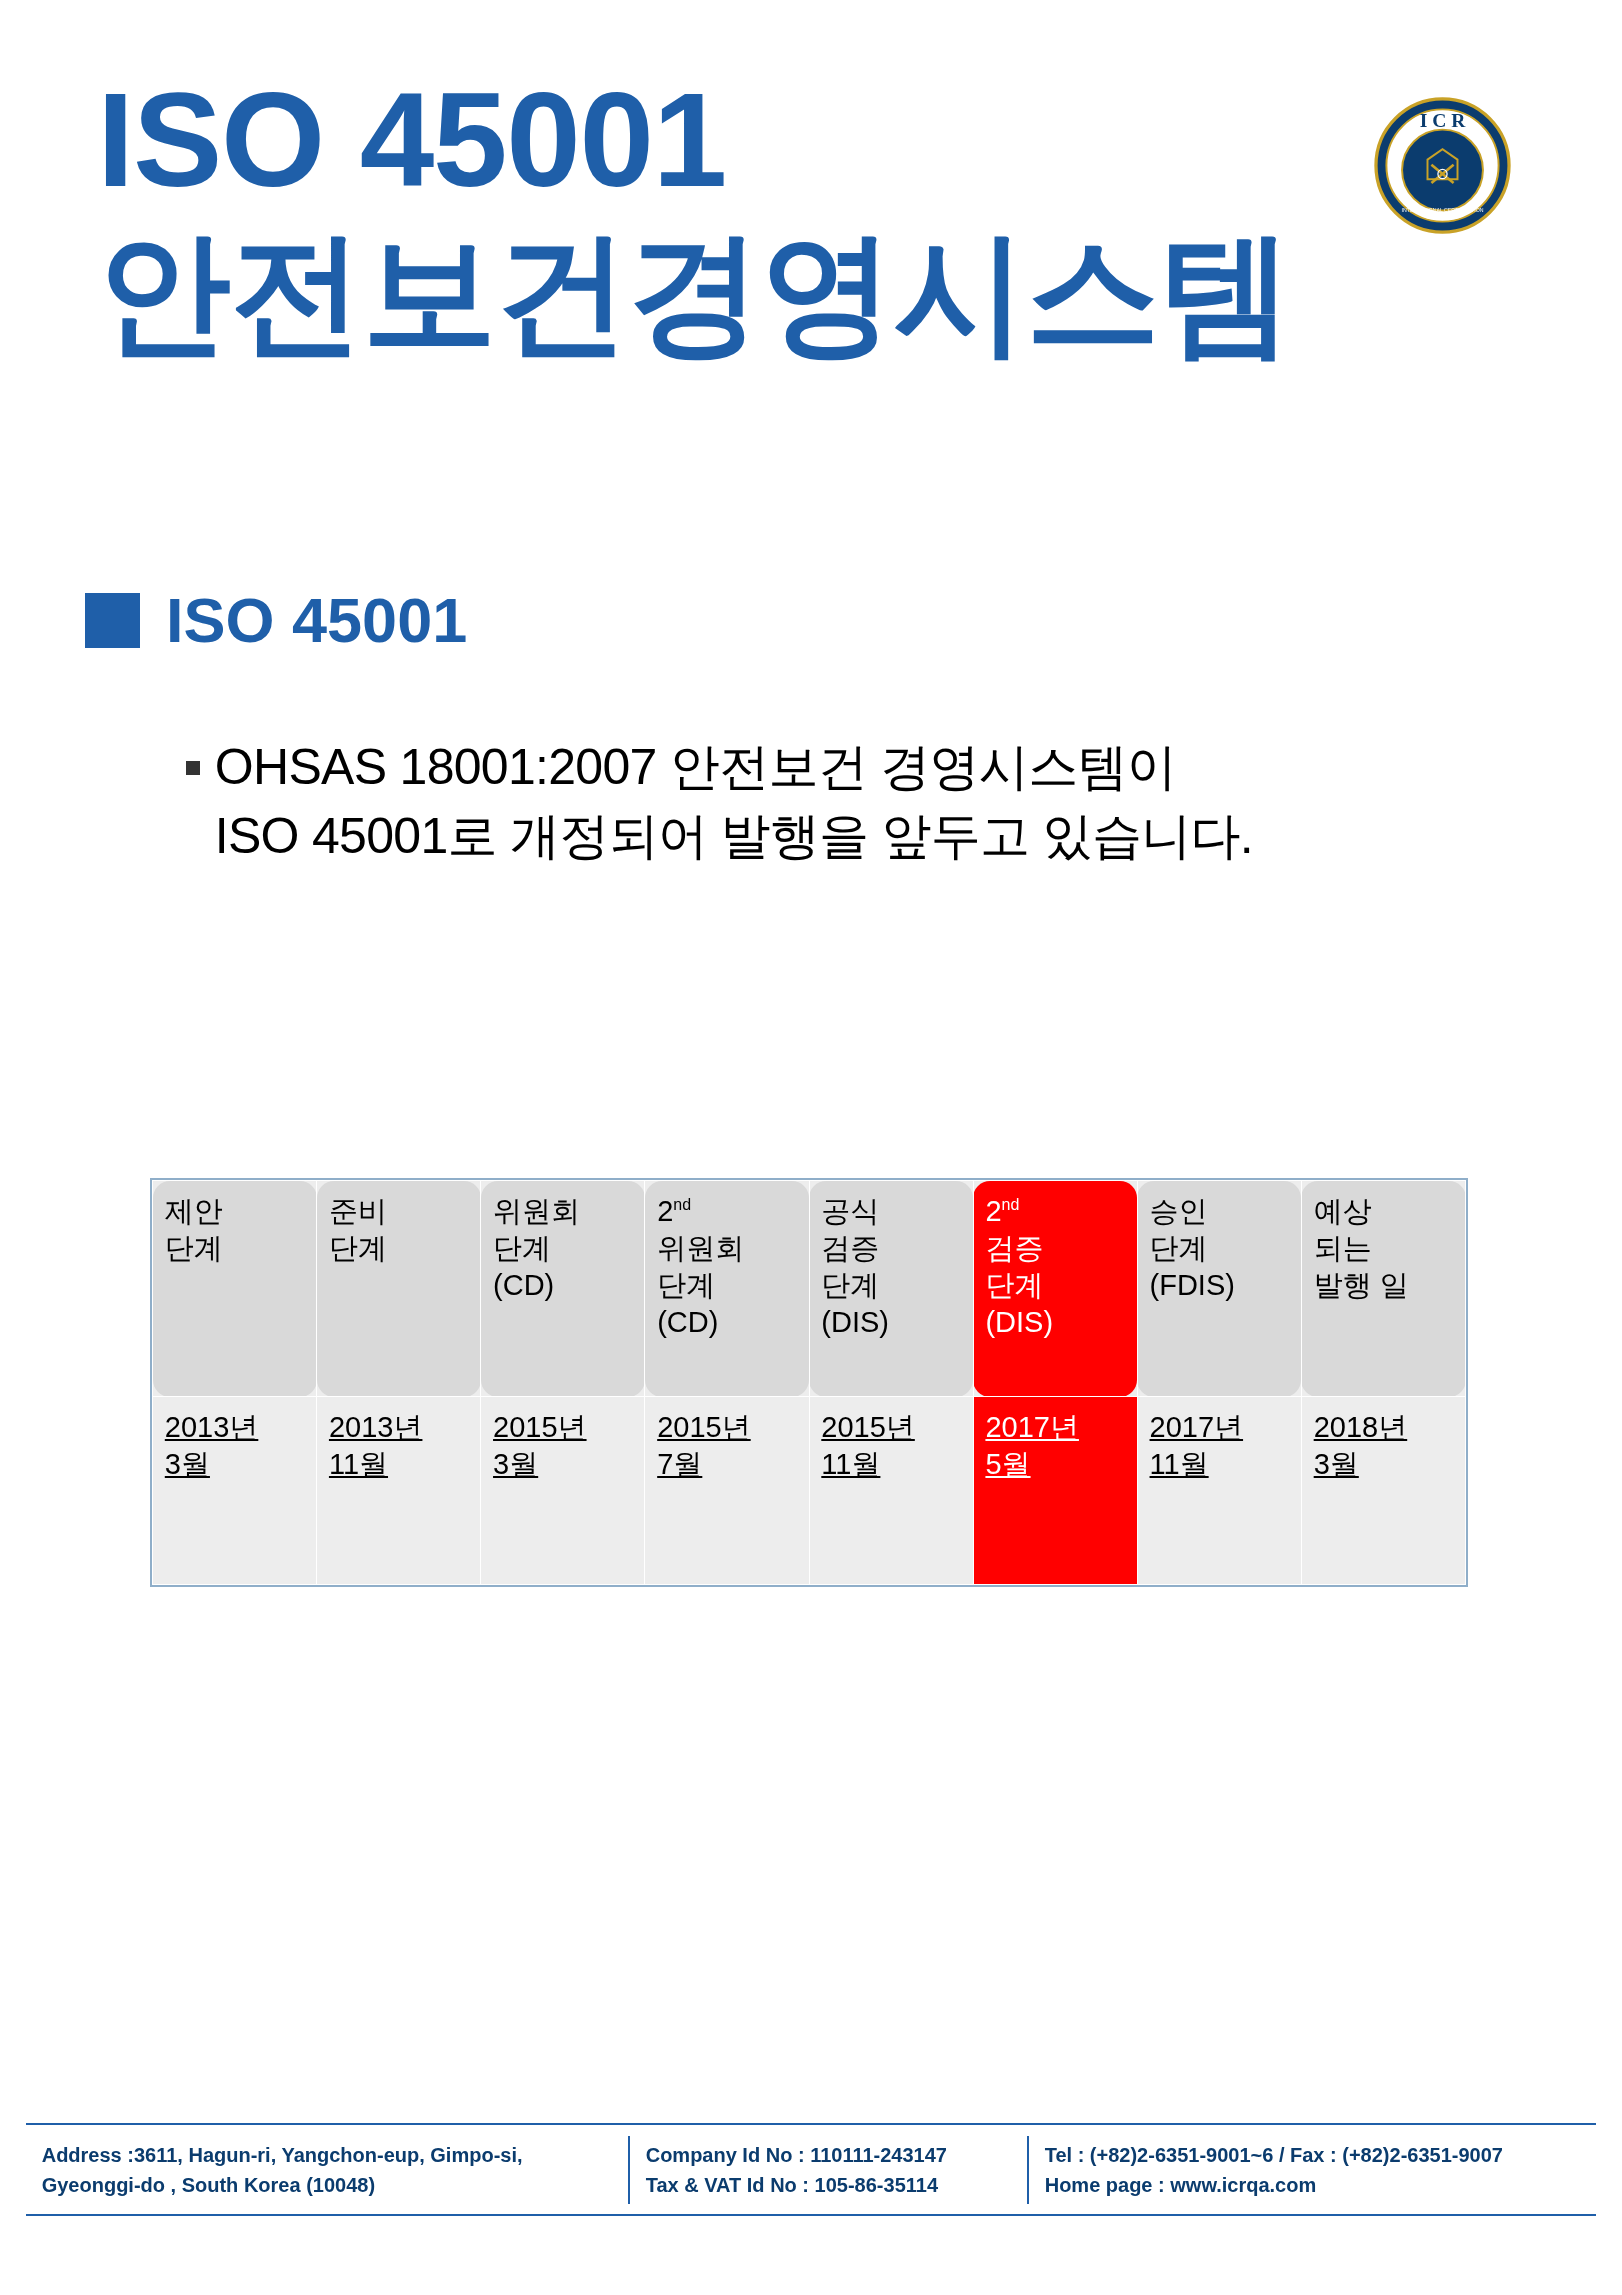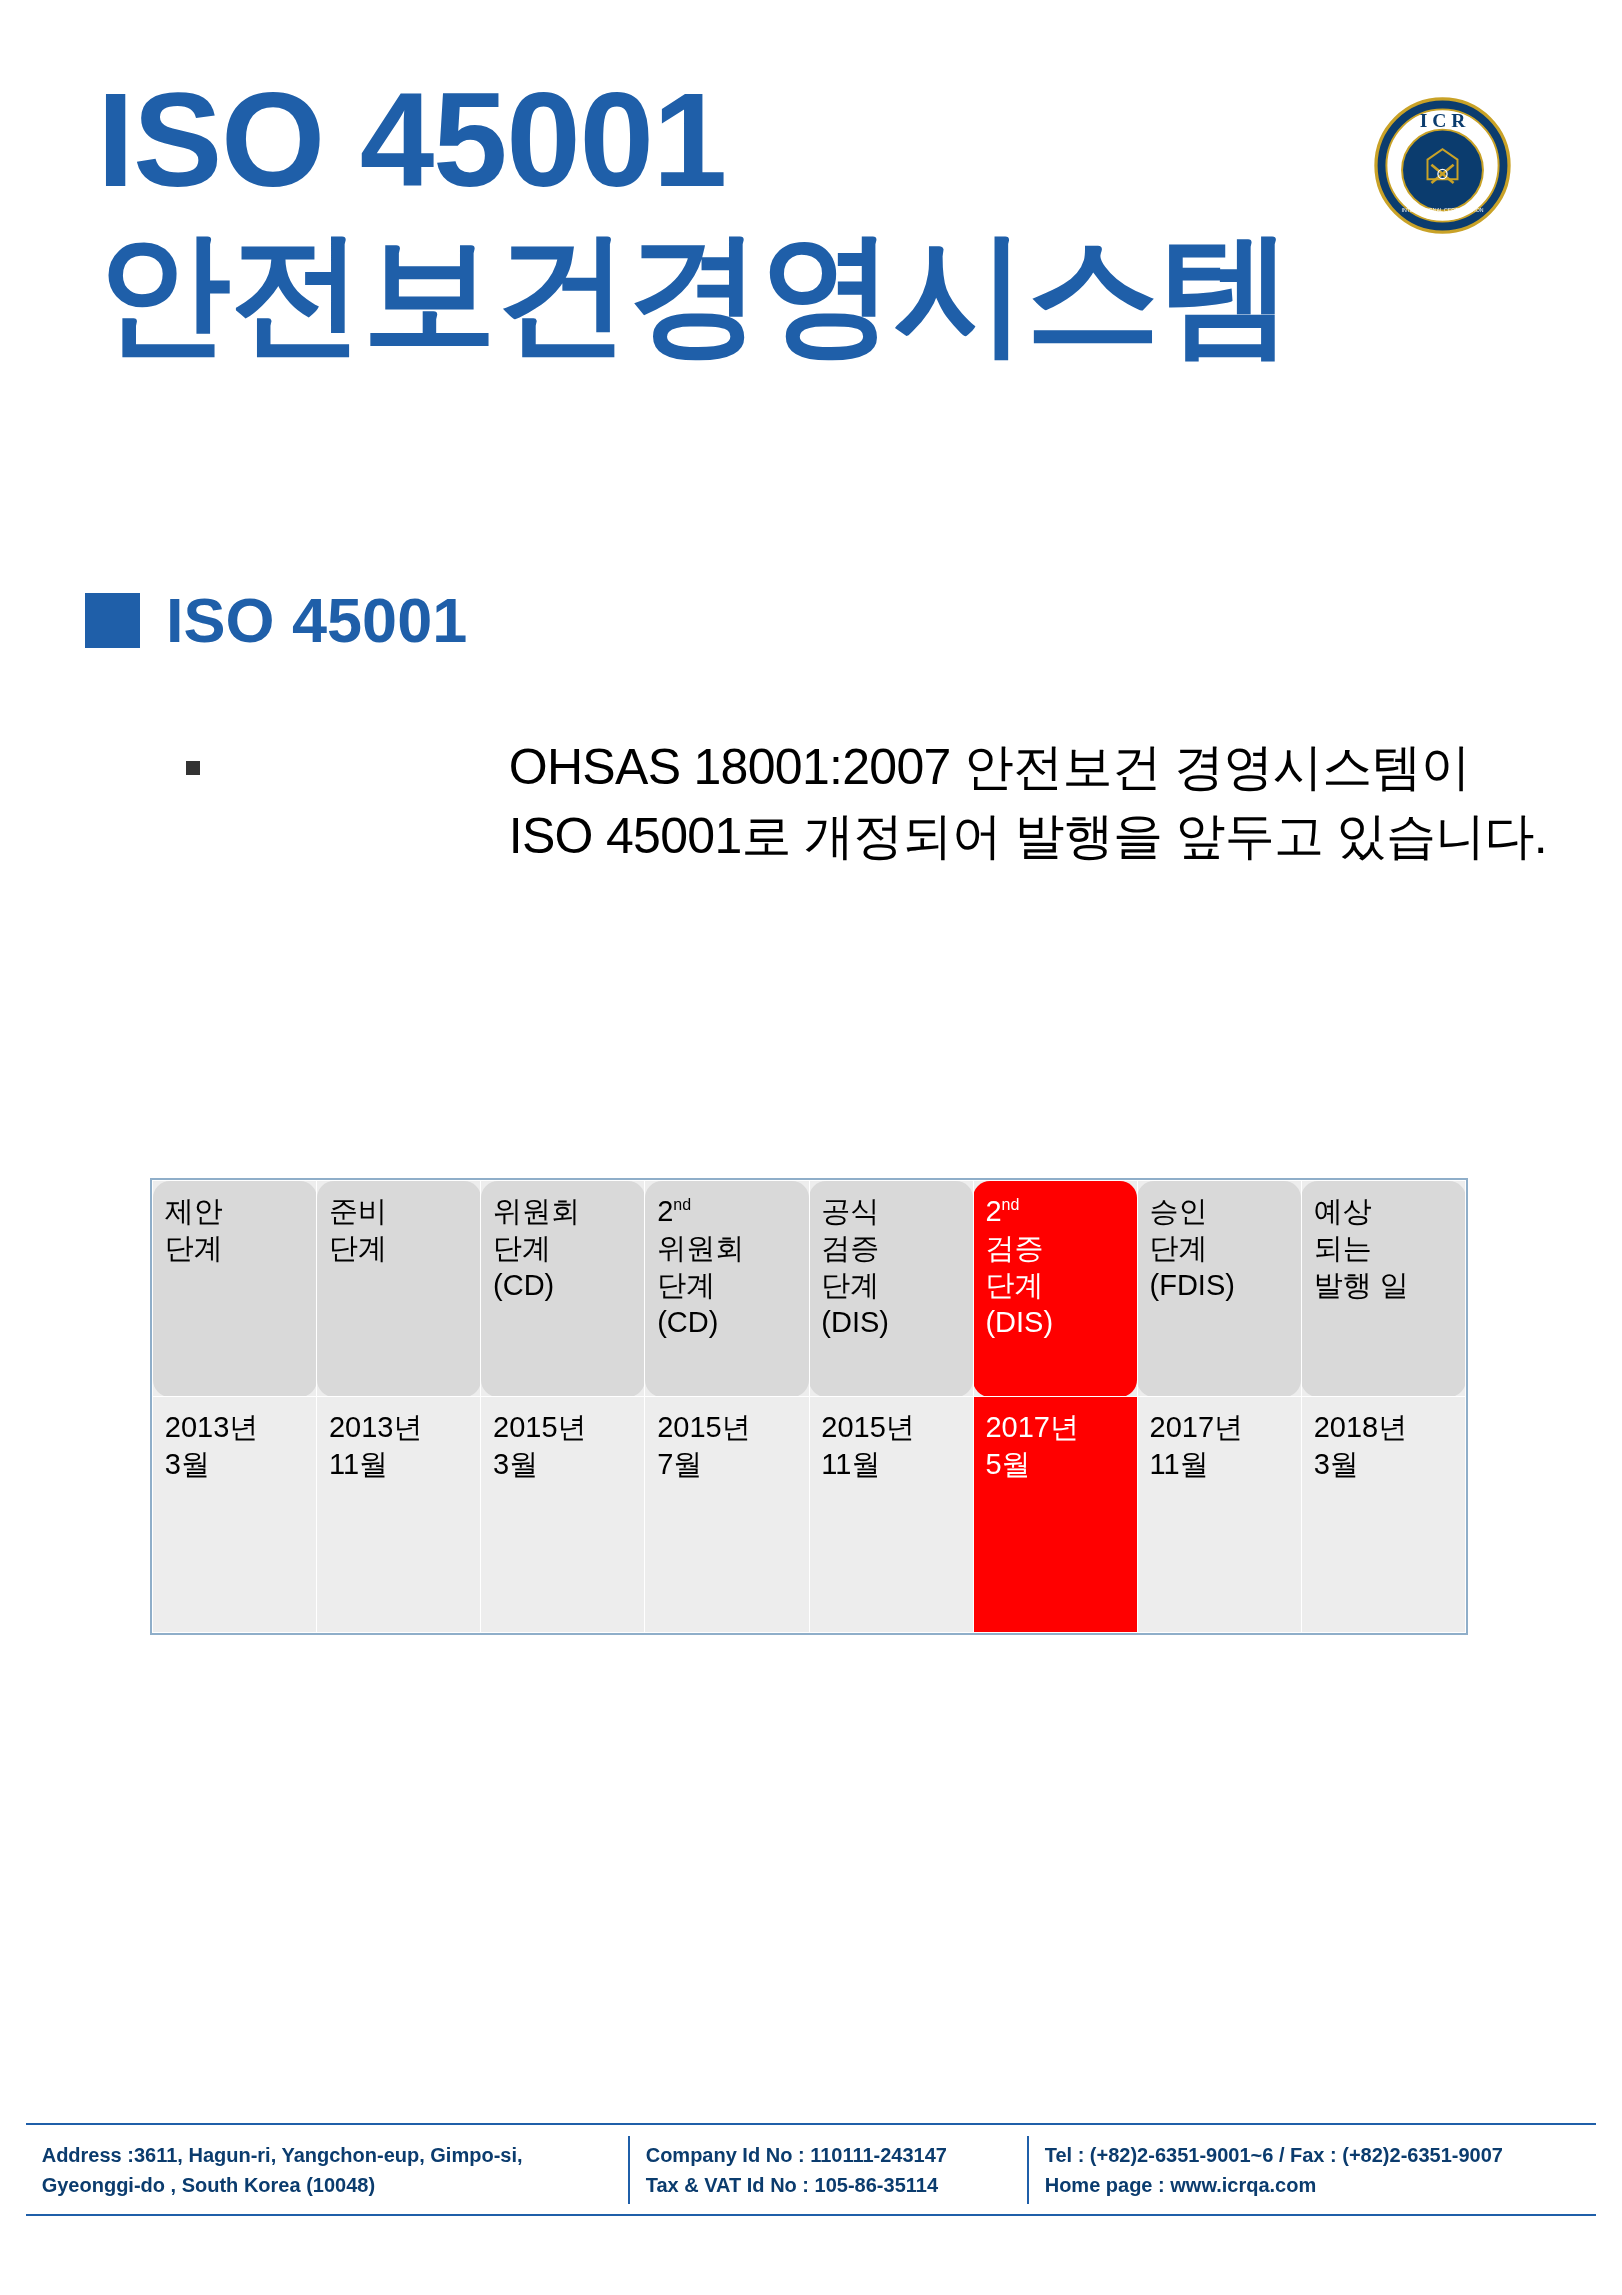--- a/index.html
+++ b/index.html
@@ -78,21 +78,20 @@
   .bullets {
     position: absolute;
     left: 186px;
     top: 733px;
     width: 1361px;
   }
   .bullet-item {
     display: flex;
     align-items: flex-start;
     margin-bottom: 43px;
-    justify-content: space-between;
   }
   .bullet-square {
     width: 14.4px;
     height: 14.4px;
     background: #333333;
     margin-top: 27.5px;
     margin-right: 14.4px;
     flex: 0 0 auto;
   }
   .bullet-text {
@@ -130,21 +129,22 @@
     color: #000000;
     box-sizing: border-box;
   }
   table.schedule thead th {
     background: #D9D9D9;
     height: 216px;
     border-radius: 17px;
   }
   table.schedule tbody td {
     background: #EDEDED;
-    height: 236px;
+    height: 188px;
+    text-decoration: underline;
   }
   th.highlight, td.highlight {
     background: #FF0000 !important;
     color: #FFFFFF !important;
     font-weight: 700;
   }
   .cell-line { display: block; }
   .sup { font-size: 16px; vertical-align: super; line-height: 0; }
 
   

